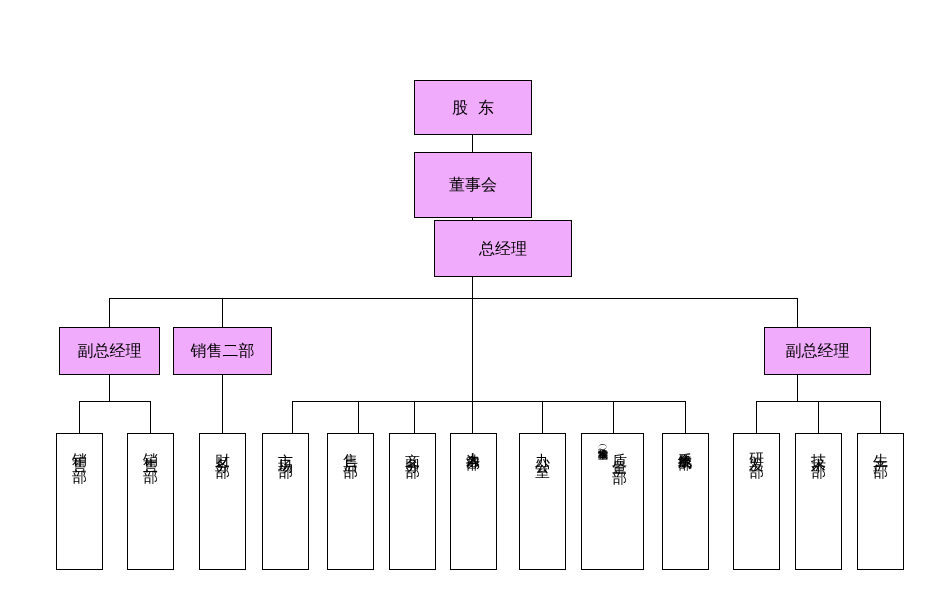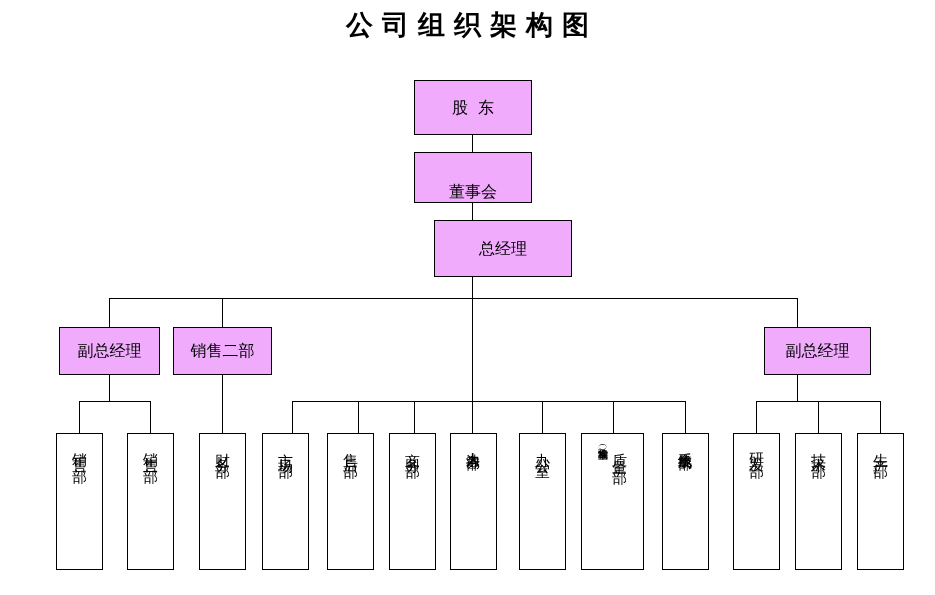--- a/index.html
+++ b/index.html
@@ -102,21 +102,20 @@
     z-index: 1;
   }
   .ln.h { height: 1.4px; }
   .ln.v { width: 1.4px; }
 </style>
 </head>
 <body>
 
 <div id="page">
 
-  <div id="chart-title">公司组织架构图</div>
 
   <div class="ln v" style="left:472px; top:135px; height:17px;"></div>
 
   <div class="ln v" style="left:472px; top:203px; height:17px;"></div>
 
   <div class="ln v" style="left:472px; top:277px; height:22px;"></div>
 
   <div class="ln h" style="left:109px; top:298px; width:689px;"></div>
 
   <div class="ln v" style="left:109px; top:298px; height:29px;"></div>
@@ -146,21 +145,21 @@
   <div class="ln v" style="left:797px; top:375px; height:26px;"></div>
   <div class="ln h" style="left:756px; top:401px; width:124px;"></div>
   <div class="ln v" style="left:756px; top:401px; height:32px;"></div>
   <div class="ln v" style="left:818px; top:401px; height:32px;"></div>
   <div class="ln v" style="left:880px; top:401px; height:32px;"></div>
 
   <div class="node wide-gap" style="left:414px; top:80px; width:118px; height:55px;">
     <span class="label">股东</span>
   </div>
 
-  <div class="node" style="left:414px; top:152px; width:118px; height:51px;align-items:flex-end;">
+  <div class="node" style="left:414px; top:152px; width:118px; height:66px;">
     <span class="label">董事会</span>
   </div>
 
   <div class="node" style="left:434px; top:220px; width:138px; height:57px;">
     <span class="label">总经理</span>
   </div>
 
   <div class="node" style="left:59px; top:327px; width:101px; height:48px;">
     <span class="label">副总经理</span>
   </div>

